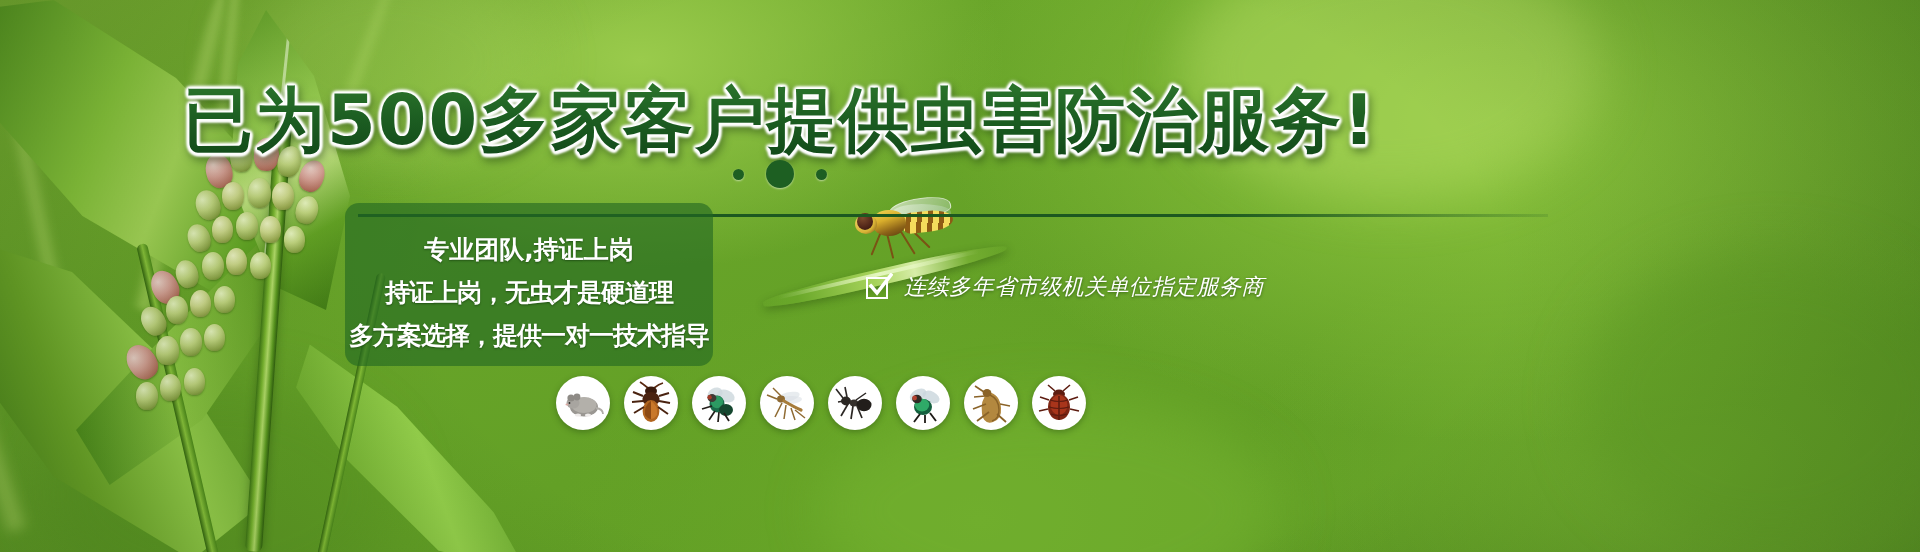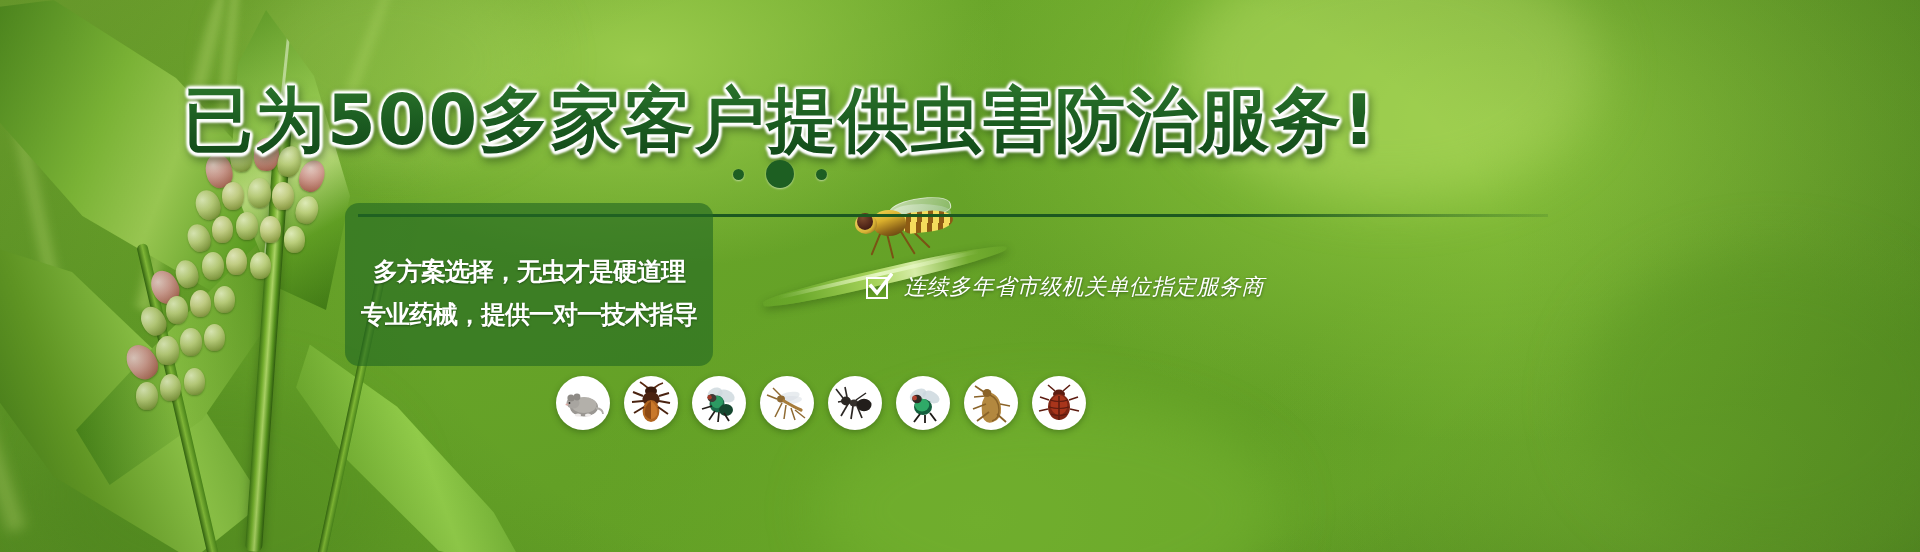--- a/index.html
+++ b/index.html
@@ -371,22 +371,23 @@
 
   <div class="dots">
     <span class="dot s"></span>
     <span class="dot m"></span>
     <span class="dot s"></span>
   </div>
 
   <div class="panel-rule"></div>
 
   <div class="panel">
-    <div class="panel-line pl2">多方案选择，无虫才是硬道理</div>
-    <div class="panel-line pl3">专业药械，提供一对一技术指导</div>
+    <div class="panel-line pl1">专业团队,持证上岗</div>
+    <div class="panel-line pl2">持证上岗，无虫才是硬道理</div>
+    <div class="panel-line pl3">多方案选择，提供一对一技术指导</div>
   </div>
 
   <div class="checklist">
 
     <div class="check-item">
       <span class="check-box">
         <span class="sq"></span>
         <svg class="tick" viewBox="0 0 26 26" aria-hidden="true">
           <path d="M4 13 L10 20 L24 2" fill="none" stroke="#ffffff" stroke-width="3.6" stroke-linecap="square" stroke-linejoin="miter"></path>
         </svg>

